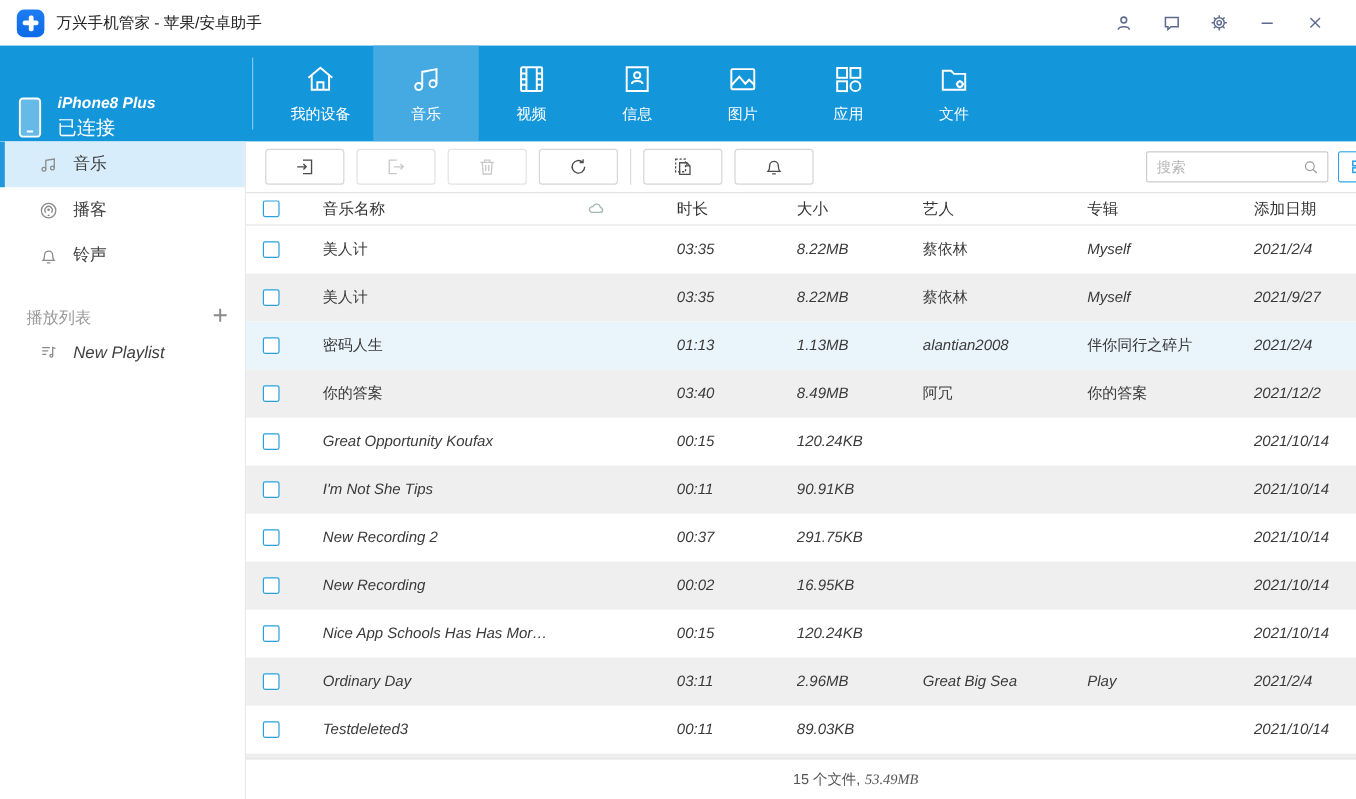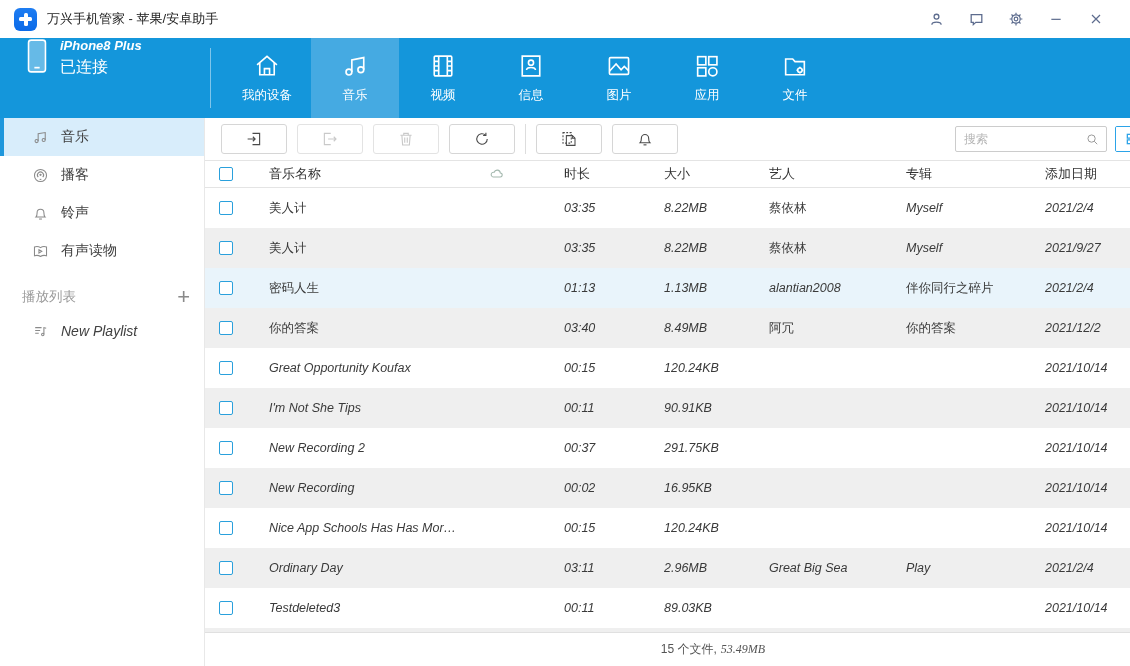--- a/index.html
+++ b/index.html
@@ -16,42 +16,42 @@
   .logo-plus::before, .logo-plus::after { content:""; position:absolute; background:#fff; border-radius:1.5px; }
   .logo-plus::before { left:4.5px; top:0; width:4px; height:13px; }
   .logo-plus::after { left:0; top:4.5px; width:13px; height:4px; }
   .app-title { font-size:13px; color:#222; }
   .titlebar-right { margin-left:auto; display:flex; align-items:center; }
   .tb-icon { width:40px; height:30px; display:flex; align-items:center; justify-content:center; color:#5d6c8e; cursor:pointer; }
   .tb-icon svg { stroke:#5d6c8e; }
 
   
   .navbar { height:80px; background:#1496db; display:flex; align-items:stretch; }
-  .device { width:210px; display:flex; align-items:flex-start; padding-left:24px; color:#fff; }
+  .device { width:210px; display:flex; align-items:center; padding-left:12px; color:#fff;margin-top:40px; }
   .device-text { margin-left:10px; }
   .device-name { font-size:13px; font-weight:bold; font-style:italic; }
   .device-status { font-size:16px; margin-top:4px; }
   .nav-divider { width:1px; background:rgba(255,255,255,.45); margin:10px 0; }
   .nav-tabs { display:flex; margin-left:12px; }
   .nav-tab { width:88px; display:flex; flex-direction:column; align-items:center; justify-content:center;
     color:#fff; cursor:pointer; }
   .nav-tab.active { background:#45aae2; }
   .nav-tab svg { stroke:#fff; }
   .nav-tab-label { font-size:12.5px; margin-top:7px; }
 
   
   .app-body { display:flex; height:548px; }
 
   
   .sidebar { width:205px; border-right:1px solid #e8e8e8; background:#fff; flex-shrink:0; }
   .side-item { height:38px; display:flex; align-items:center; padding-left:28px; cursor:pointer;
     color:#404040; font-size:14px; border-left:4px solid transparent; }
   .side-item.active { background:#d8edfb; border-left-color:#1e97dc; }
   .side-item svg { stroke:#8a8a8a; margin-right:12px; flex-shrink:0; }
-  .side-section { height:30px; margin-top:12px; display:flex; align-items:center; padding:0 14px 0 22px;
+  .side-section { height:30px; margin-top:12px; display:flex; align-items:flex-end; padding:0 14px 0 22px;
     color:#9a9a9a; font-size:13.5px; }
   .plus-btn { margin-left:auto; color:#8a8a8a; font-size:22px; line-height:1; cursor:pointer; font-weight:300; }
   .playlist-item { font-style:italic; }
 
   
   .main { flex:1; display:flex; flex-direction:column; position:relative; background:#fff; }
 
   .toolbar { height:42px; display:flex; align-items:center; padding:0 40px 0 16px; }
   .tool-btn { width:66px; height:30px; border:1px solid #d6d6d6; border-radius:3px; background:#fff;
     display:flex; align-items:center; justify-content:center; margin-right:10px; cursor:pointer; }
@@ -220,27 +220,20 @@
       </svg>
       <span>播客</span>
     </div>
     <div class="side-item">
       <svg width="17" height="17" viewBox="0 0 24 24" fill="none" stroke-width="1.5">
         <path d="M5.5 17 C7.2 15.3 7.2 12.8 7.2 10.8 a4.8 4.8 0 0 1 9.6 0 C16.8 12.8 16.8 15.3 18.5 17 Z"></path>
         <path d="M10 19.8 H14"></path>
       </svg>
       <span>铃声</span>
     </div>
-    <div class="side-item">
-      <svg width="17" height="17" viewBox="0 0 24 24" fill="none" stroke-width="1.5">
-        <path d="M3.5 5.5 C6.5 4.6 9.8 5 12 6.6 C14.2 5 17.5 4.6 20.5 5.5 V18 C17.5 17.1 14.2 17.5 12 19 C9.8 17.5 6.5 17.1 3.5 18 Z"></path>
-        <path d="M9.8 9.5 L13.8 11.8 L9.8 14.1 Z"></path>
-      </svg>
-      <span>有声读物</span>
-    </div>
 
     <div class="side-section">
       <span>播放列表</span>
       <span class="plus-btn">+</span>
     </div>
 
     <div class="side-item playlist-item">
       <svg width="17" height="17" viewBox="0 0 24 24" fill="none" stroke-width="1.5" style="font-style:normal">
         <path d="M4.5 6.5 H13.5 M4.5 10.5 H11.5 M4.5 14.5 H9.5"></path>
         <path d="M16.8 16 V6.5 L20 7.4"></path>

